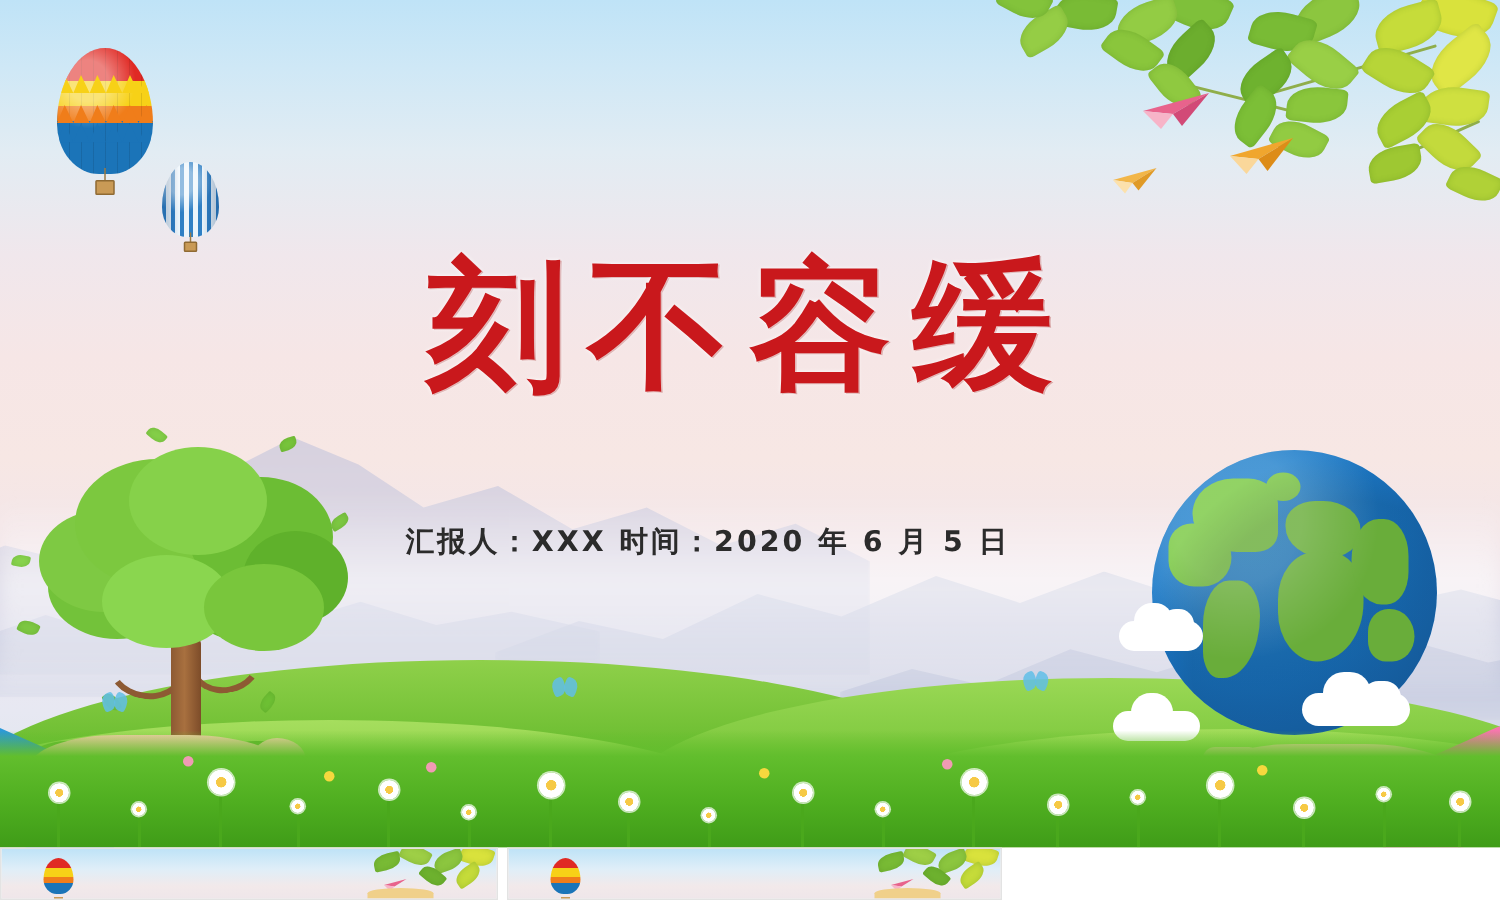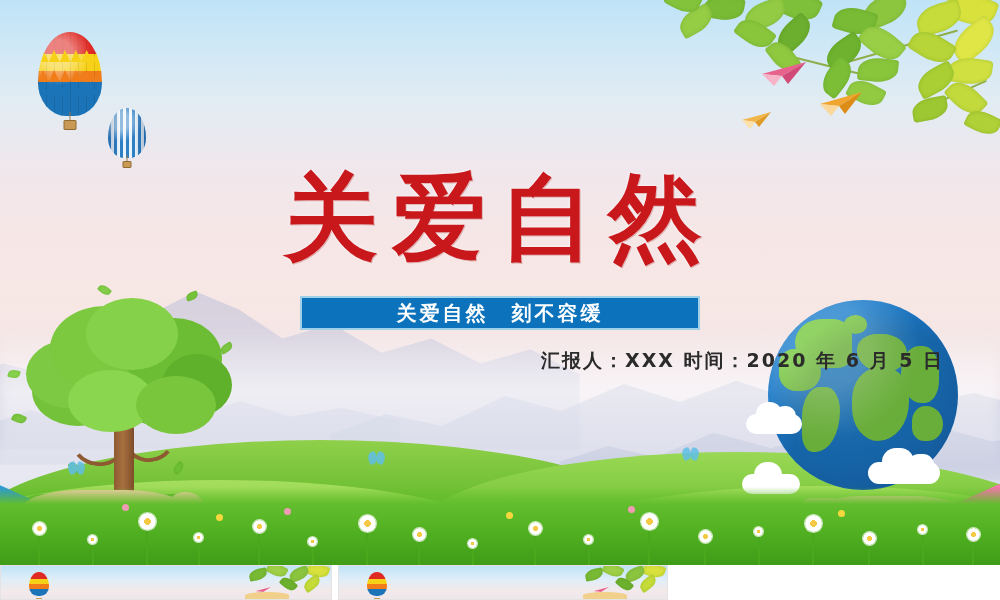--- a/index.html
+++ b/index.html
@@ -221,21 +221,21 @@
     border: 2px solid #9fd0ea;
     display: flex; align-items: center; justify-content: center;
   }
   .subtitle-bar span {
     color: #ffffff; font-size: 20px; font-weight: 700; letter-spacing: 3px;
     font-family: "DejaVu Sans", "Liberation Sans", sans-serif;
     white-space: nowrap;
   }
   .meta-line {
     position: absolute; left: 0; top: 348px; width: 944px;
-    text-align: right;
+    text-align: center;
     color: #2b2b2b; font-size: 19px; font-weight: 700; letter-spacing: 2px;
     font-family: "DejaVu Sans", "Liberation Sans", sans-serif;
     white-space: nowrap;
   }
 
   
   .strip {
     position: absolute; left: 0; top: 565px; width: 1000px; height: 35px;
     background: #ffffff;
     display: flex; gap: 6px;
@@ -515,25 +515,22 @@
       <div class="stem" style="left:972px; bottom:0;  height:28px;"></div>
       <div class="daisy" style="left:967px; bottom:24px;"></div>
       <div class="tinyflower" style="left:216px; bottom:44px; background:#f6d83e;"></div>
       <div class="tinyflower" style="left:284px; bottom:50px; background:#f09bb4;"></div>
       <div class="tinyflower" style="left:506px; bottom:46px; background:#f6d83e;"></div>
       <div class="tinyflower" style="left:628px; bottom:52px; background:#f09bb4;"></div>
       <div class="tinyflower" style="left:838px; bottom:48px; background:#f6d83e;"></div>
       <div class="tinyflower" style="left:122px; bottom:54px; background:#f09bb4;"></div>
     </div>
 
-    <div class="title-main">关爱自然</div>
-
-    <div class="subtitle-bar">
-      <span>关爱自然　刻不容缓</span>
-    </div>
+    <div class="title-main">刻不容缓</div>
+
 
     <div class="meta-line">汇报人：XXX  时间：2020 年 6 月 5 日</div>
   </div>
 
   <div class="strip">
 
     <div class="thumb t1">
       <div class="mini-balloon">
         <div style="position:absolute;inset:0 0 6px 0;border-radius:50% 50% 44% 44%/60% 60% 40% 40%;
           background:

